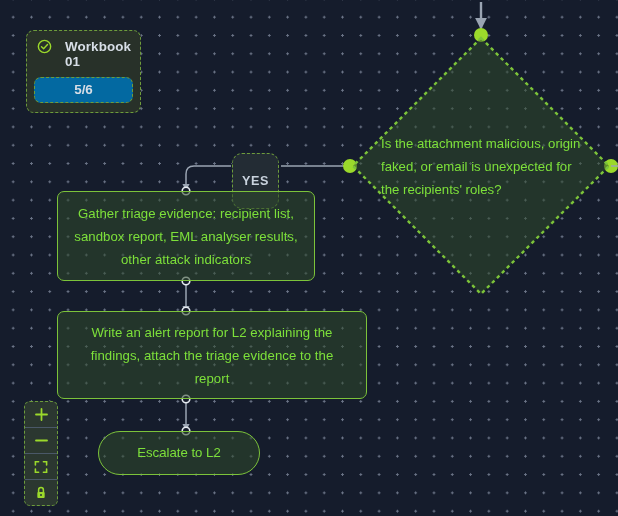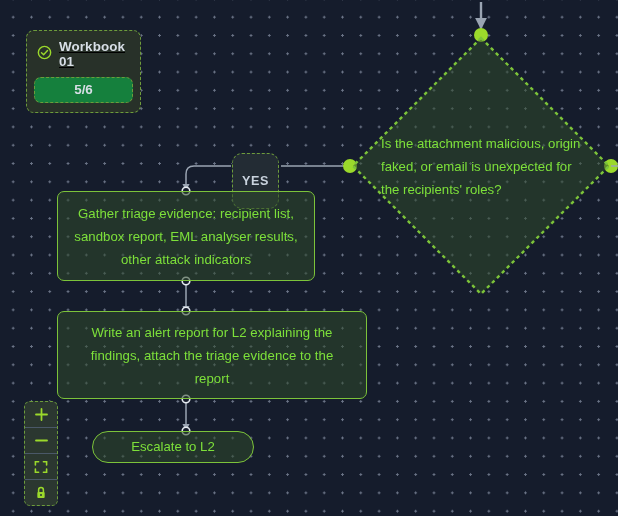--- a/index.html
+++ b/index.html
@@ -103,36 +103,34 @@
     top: 30px;
     width: 115px;
     box-sizing: border-box;
     border: 1.4px dashed #6d9c3c;
     border-radius: 8px;
     background: #283129;
     padding: 7px 7px 9px 7px;
   }
   .workbook-head {
     display: flex;
-    align-items: center;
-    gap: 7px;
+    gap: 13px;
     padding: 1px 2px 0 3px;
-    text-decoration: underline;
   }
   .workbook-title {
     color: #d7dee6;
     font-size: 13.4px;
     font-weight: bold;
     letter-spacing: 0.1px;
   }
   .workbook-pill {
     margin-top: 8px;
     border: 1.3px dashed #6d9c3c;
     border-radius: 7px;
-    background: #15803d;
+    background: #0369a1;
     color: #d7dee6;
     font-size: 13.4px;
     font-weight: bold;
     text-align: center;
     padding: 4px 0 5px 0;
   }
 
   
   .toolbar {
     position: absolute;
@@ -216,21 +214,21 @@
   <div class="edge-label" style="left:232px; top:153px;">YES</div>
 
   <div class="node proc-node" style="left:57px; top:191px; width:258px; height:90px;">
     <span>Gather triage evidence: recipient list, sandbox report, EML analyser results, other attack indicators</span>
   </div>
 
   <div class="node proc-node" style="left:57px; top:311px; width:310px; height:88px;">
     <span>Write an alert report for L2 explaining the findings, attach the triage evidence to the report</span>
   </div>
 
-  <div class="node term-node" style="left:92px; top:431px; width:162px; height:32px;text-align:right;">
+  <div class="node term-node" style="left:98px; top:431px; width:162px; height:44px;text-align:right;">
     <span>Escalate to L2</span>
   </div>
 
   <div class="workbook-card">
     <div class="workbook-head">
       <span>
         <svg width="15" height="15" viewBox="0 0 20 20">
           <circle cx="10" cy="10" r="8.2" fill="none" stroke="#9bd92b" stroke-width="1.9"></circle>
           <path d="M 6 10.3 L 8.8 13 L 14 7.4" fill="none" stroke="#9bd92b" stroke-width="1.9" stroke-linecap="round" stroke-linejoin="round"></path>
         </svg>

